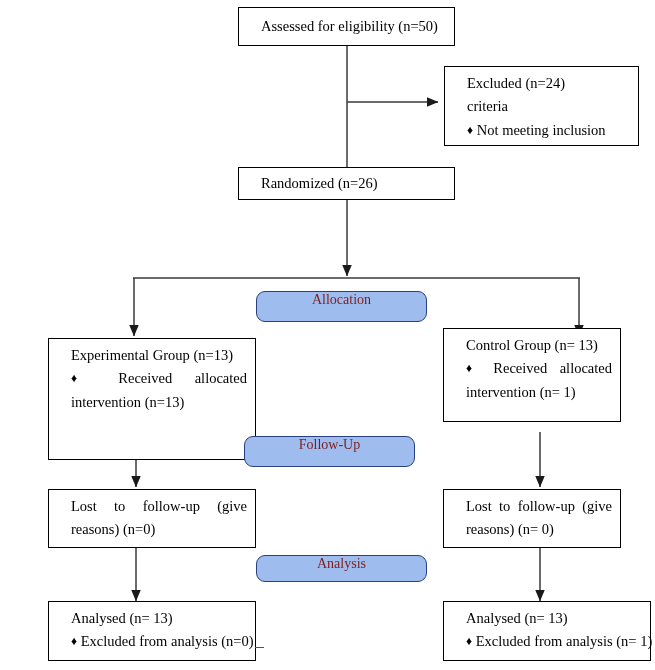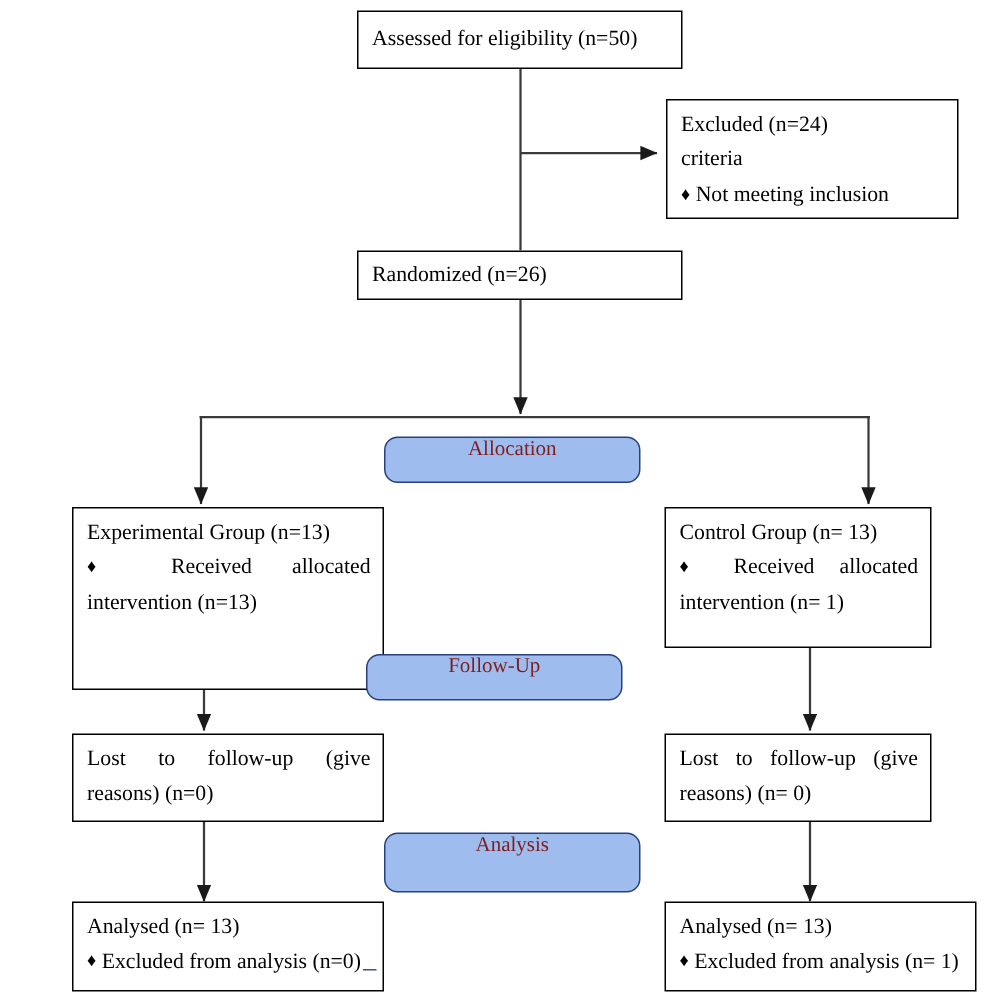--- a/index.html
+++ b/index.html
@@ -23,21 +23,21 @@
     height: 670px;
   }
   .box {
     position: absolute;
     box-sizing: border-box;
     border: 1.6px solid #000000;
     background: #ffffff;
     color: #000000;
     font-size: 14.5px;
     line-height: 1.62;
-    padding: 5px 8px 5px 9px;
+    padding: 5px 8px 5px 22px;
   }
   .box .line {
     white-space: nowrap;
   }
   .box .just {
     text-align: justify;
     text-align-last: justify;
     white-space: normal;
   }
   .box .bullet-row {
@@ -125,21 +125,21 @@
 
   <div class="box" style="left:48px; top:338px; width:208px; height:122px;">
     <div class="line">Experimental Group (n=13)</div>
     <div class="just">
       <span class="bullet">♦</span>
       <span>Received allocated</span>
     </div>
     <div class="line">intervention (n=13)</div>
   </div>
 
-  <div class="box" style="left:443px; top:338px; width:178px; height:94px;">
+  <div class="box" style="left:443px; top:328px; width:178px; height:94px;">
     <div class="line">Control Group (n= 13)</div>
     <div class="just">
       <span class="bullet">♦</span>
       <span>Received allocated</span>
     </div>
     <div class="line">intervention (n= 1)</div>
   </div>
 
   <div class="banner" style="left:244px; top:436px; width:171px; height:31px;">
     <span>Follow-Up</span>
@@ -148,21 +148,21 @@
   <div class="box" style="left:48px; top:489px; width:208px; height:59px;">
     <div class="just">Lost to follow-up (give</div>
     <div class="line">reasons) (n=0)</div>
   </div>
 
   <div class="box" style="left:443px; top:489px; width:178px; height:59px;">
     <div class="just">Lost to follow-up (give</div>
     <div class="line">reasons) (n= 0)</div>
   </div>
 
-  <div class="banner" style="left:256px; top:555px; width:171px; height:40px;">
+  <div class="banner" style="left:256px; top:555px; width:171px; height:27px;">
     <span>Analysis</span>
   </div>
 
   <div class="box" style="left:48px; top:601px; width:208px; height:60px;">
     <div class="line">Analysed (n= 13)</div>
     <div class="line bullet-row">
       <span class="bullet">♦</span>
       <span>Excluded from analysis (n=0)</span><span class="underline-artifact"></span>
     </div>
   </div>

